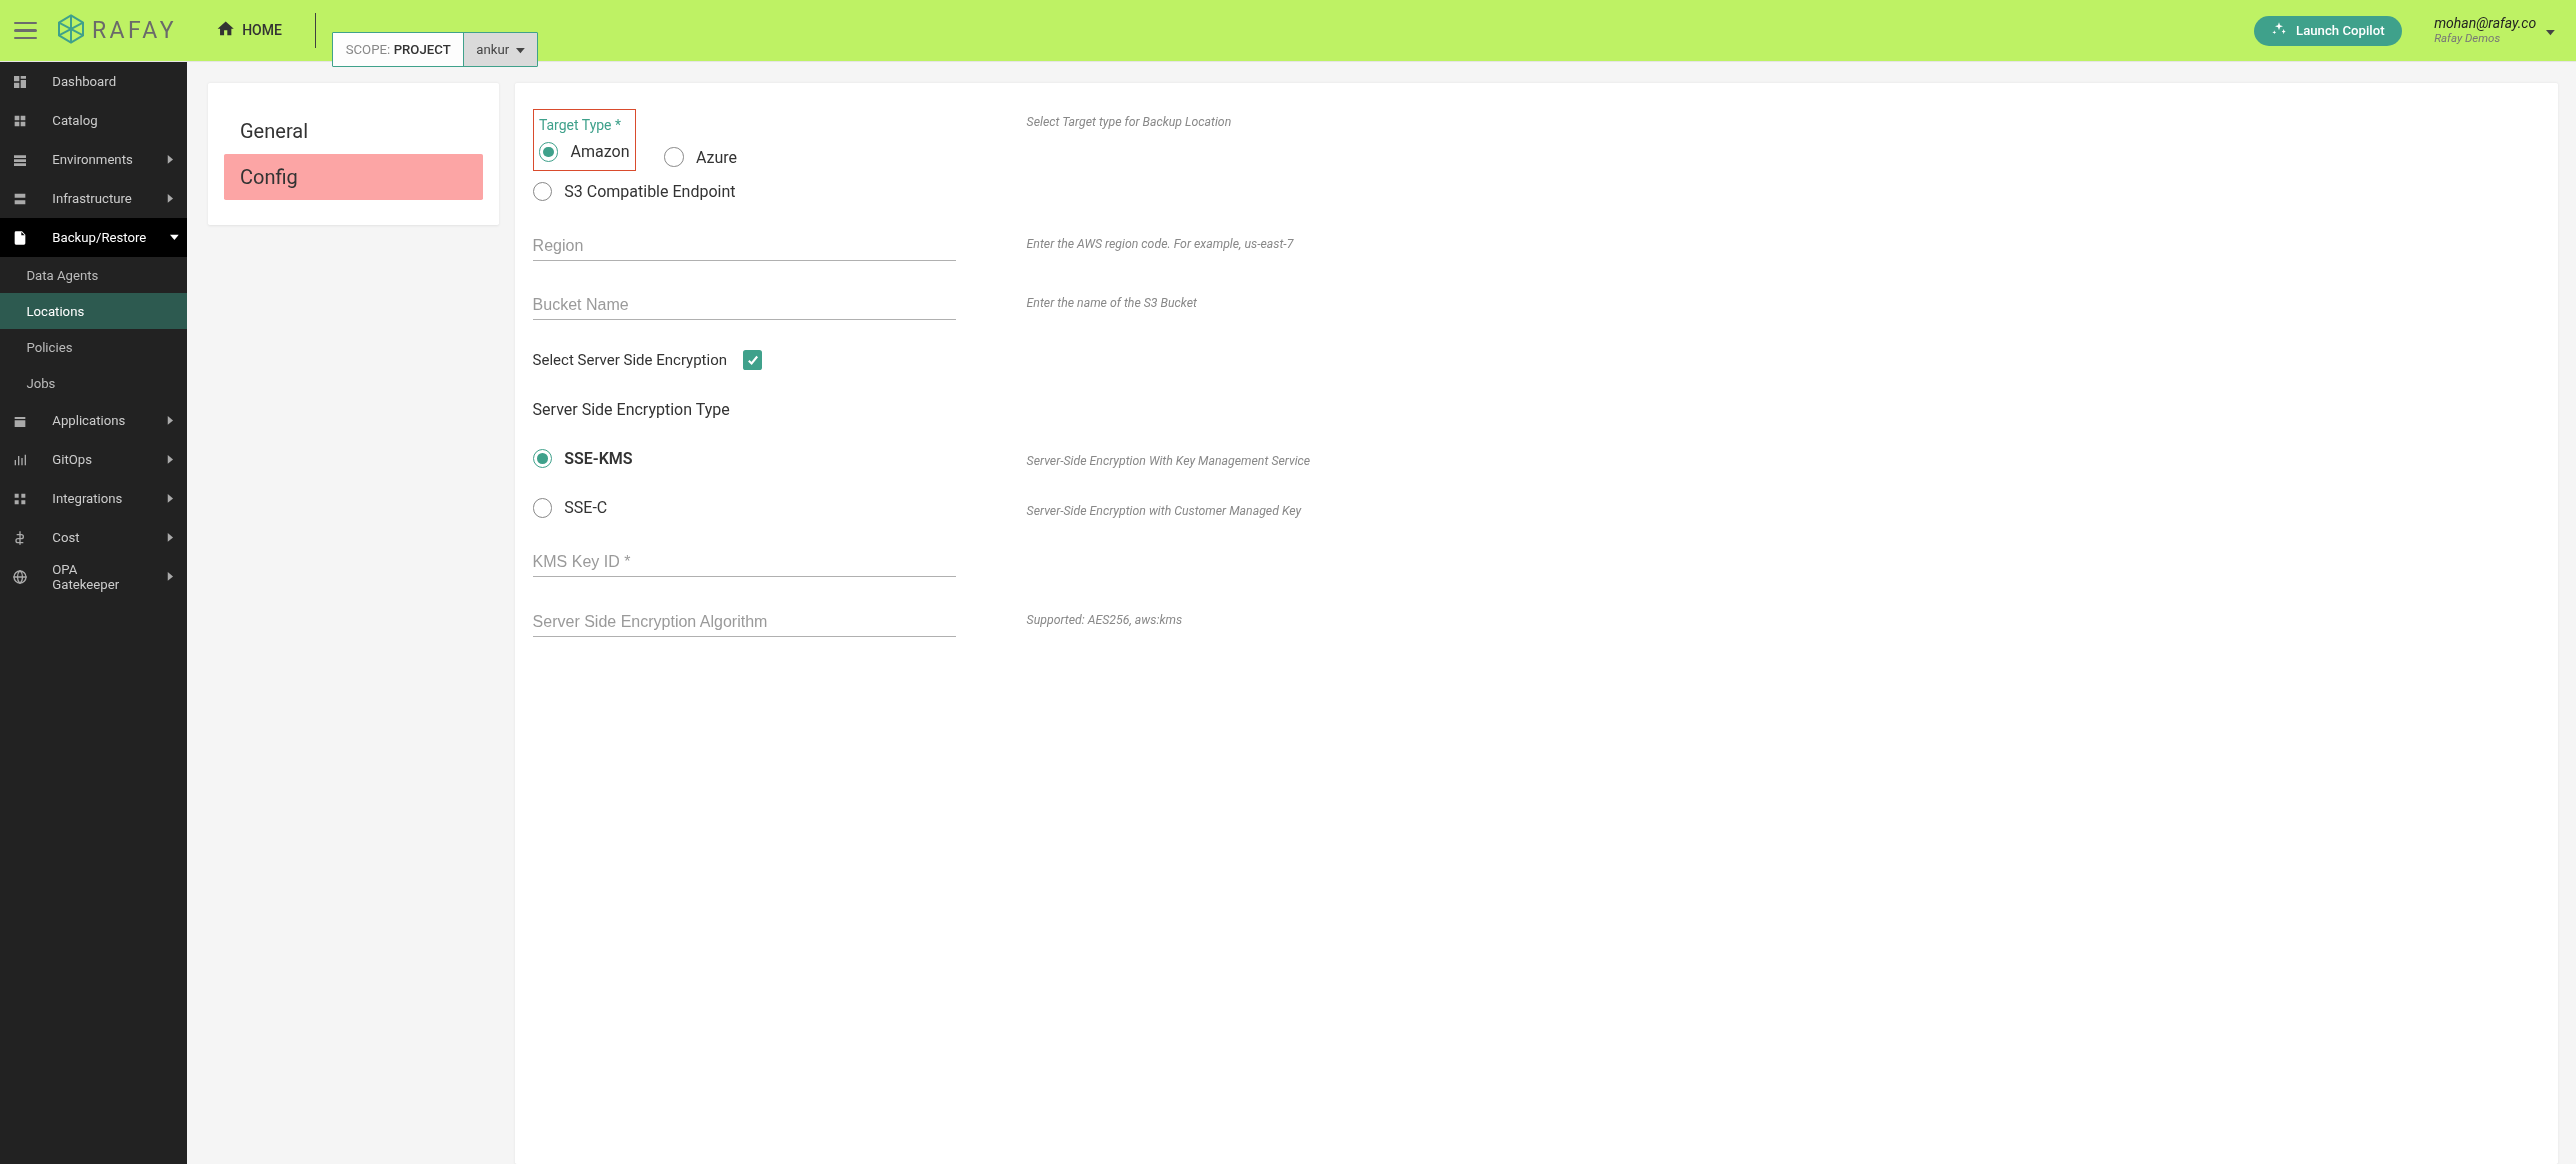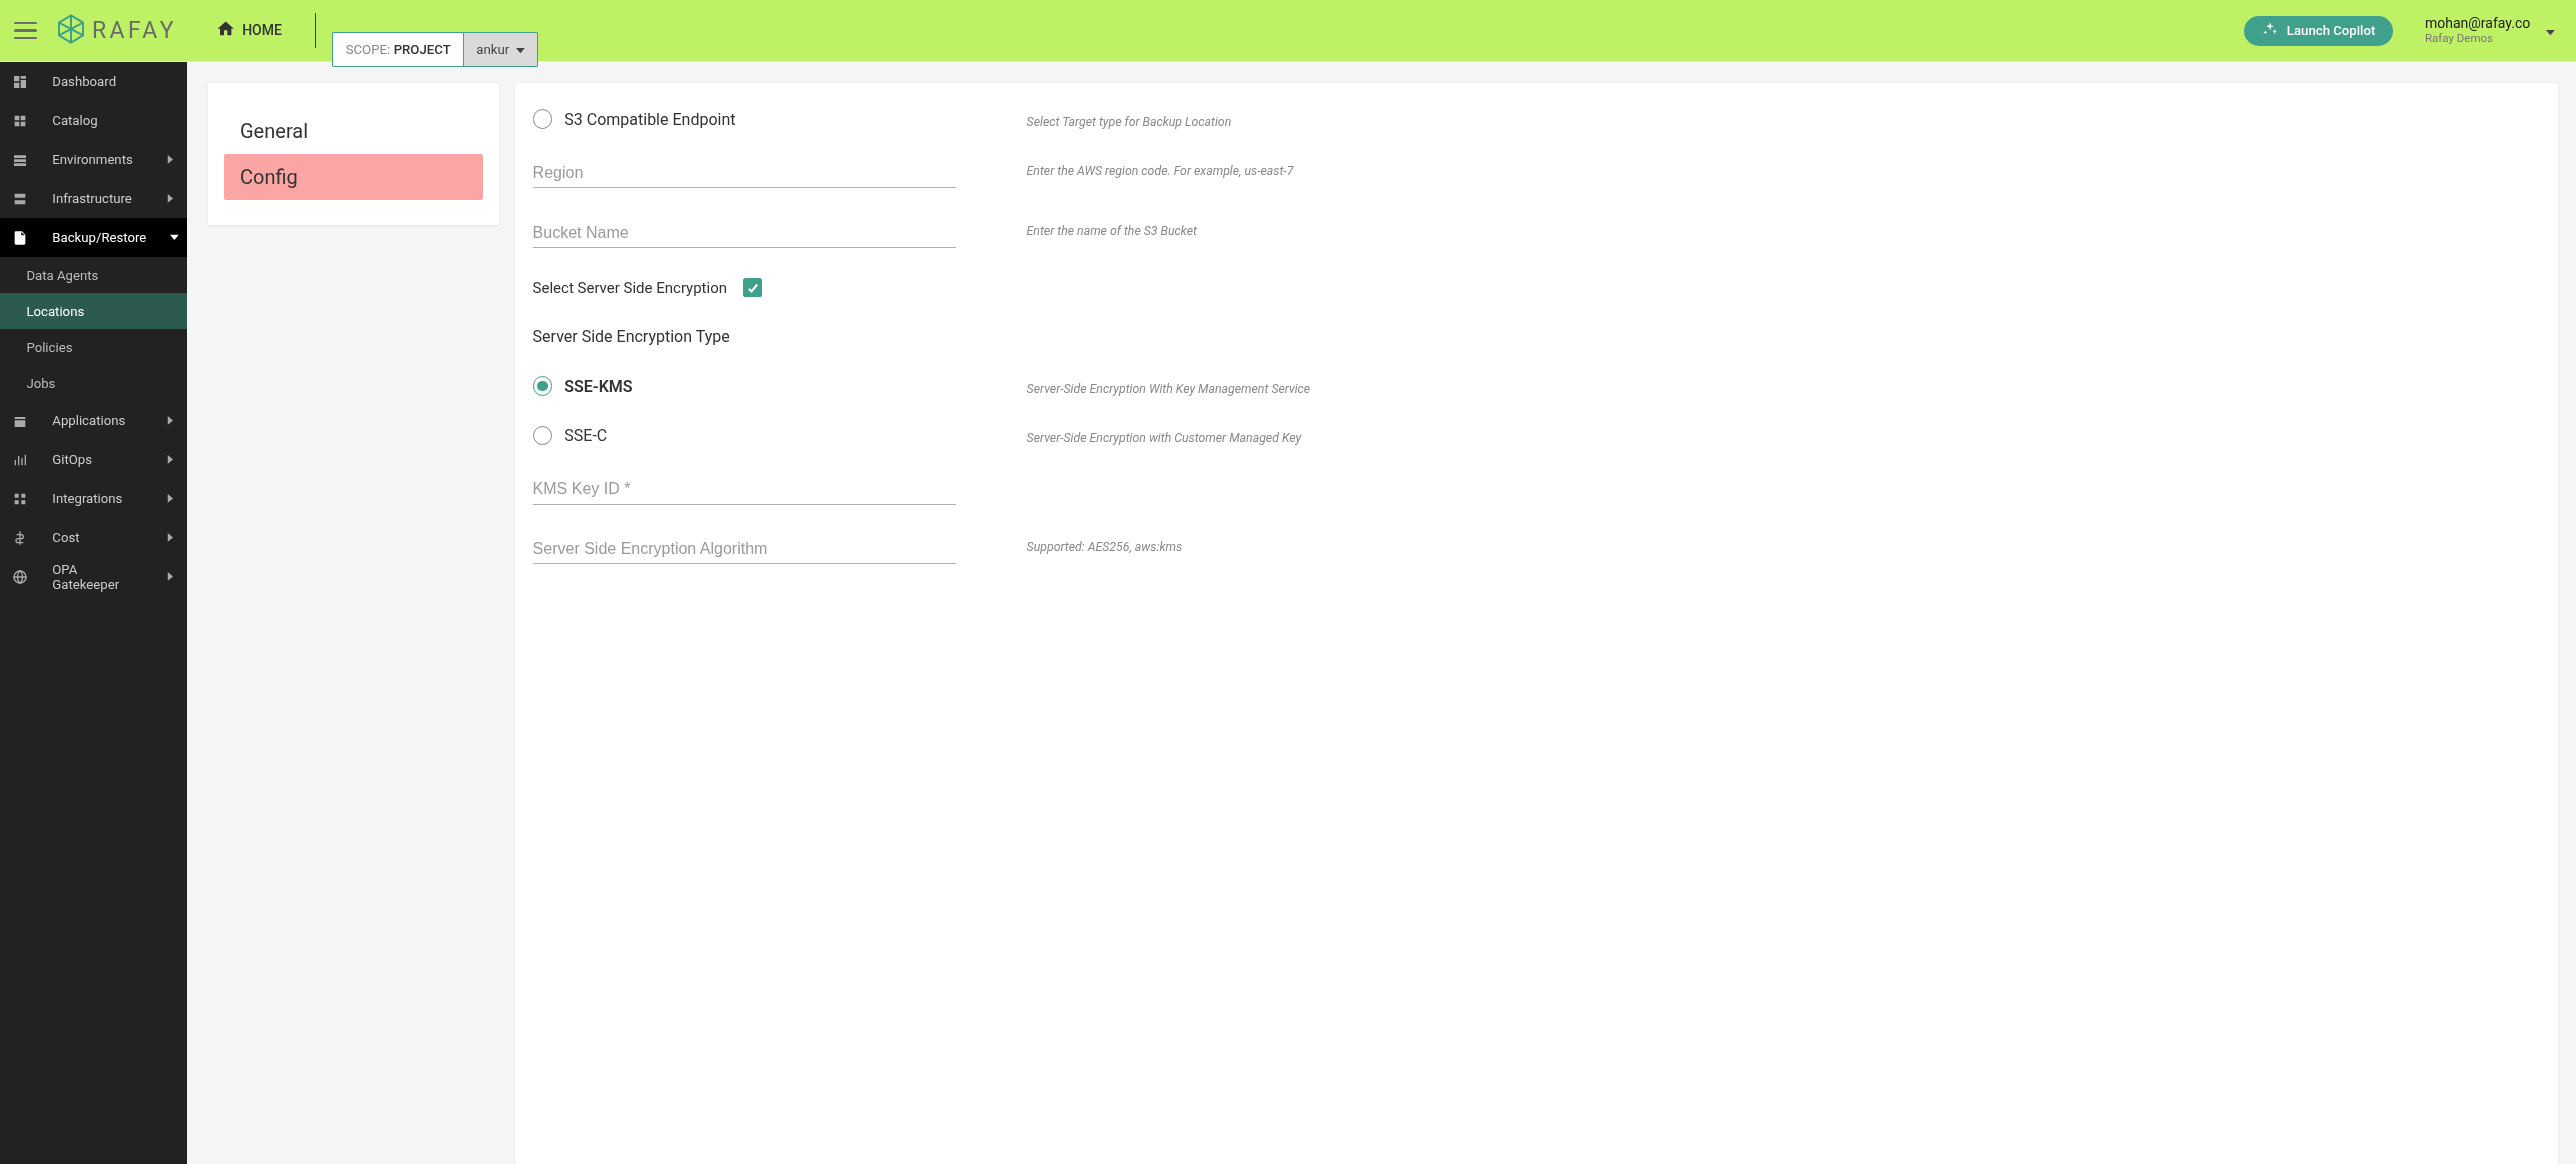--- a/index.html
+++ b/index.html
@@ -48,21 +48,21 @@
 
   .copilot-btn {
     display: flex; align-items: center; gap: 8.8px;
     background: #3fa18b; color: #fff;
     padding: 0 17.6px; height: 30px; border-radius: 15px;
     font-size: 13.2px; cursor: pointer; font-weight: 500;
     margin-right: 32px;
   }
   .copilot-btn svg { width: 16px; height: 16px; fill: #fff; }
 
-  .user-block { display: flex; align-items: center; gap: 16px; cursor: pointer; padding-right: 7px; }
+  .user-block { display: flex; align-items: center; gap: 10px; cursor: pointer; padding-right: 7px; font-style: italic; }
   .user-text { display: flex; flex-direction: column; line-height: 1.2; }
   .user-email { font-size: 14px; color: #222; }
   .user-org { font-size: 11.5px; color: #777; }
   .user-caret svg { width: 8.8px; height: 5.3px; fill: #444; }
 
   
   .layout { display: flex; height: calc(100% - 62px); }
   .sidebar {
     width: 187px; background: #222; color: #ccc; overflow-y: auto;
     display: flex; flex-direction: column;
@@ -328,20 +328,38 @@
 
     <div class="subtabs-card">
       <div class="subtab">General</div>
       <div class="subtab active">Config</div>
     </div>
 
     <div class="form-panel">
       <div class="form-grid">
 
         <div class="field-block">
+          <div>
+            <div class="hilite-box" style="margin-bottom:-1.8px;">
+              <div class="field-title">Target Type *</div>
+              <div style="height:8.8px"></div>
+              <div class="radio checked" style="display:inline-flex;">
+                <span class="r-outer">
+                    <span class="r-inner"></span>
+                  </span>
+                <span>Amazon</span>
+              </div>
+            </div>
+            <div class="radio" style="display:inline-flex; margin-left:25px;">
+              <span class="r-outer">
+                  <span class="r-inner"></span>
+                </span>
+              <span>Azure</span>
+            </div>
+          </div>
           <div class="radio">
             <span class="r-outer">
                 <span class="r-inner"></span>
               </span>
             <span>S3 Compatible Endpoint</span>
           </div>
         </div>
         <div class="helper">Select Target type for Backup Location</div>
 
         <div class="text-input-wrap">

